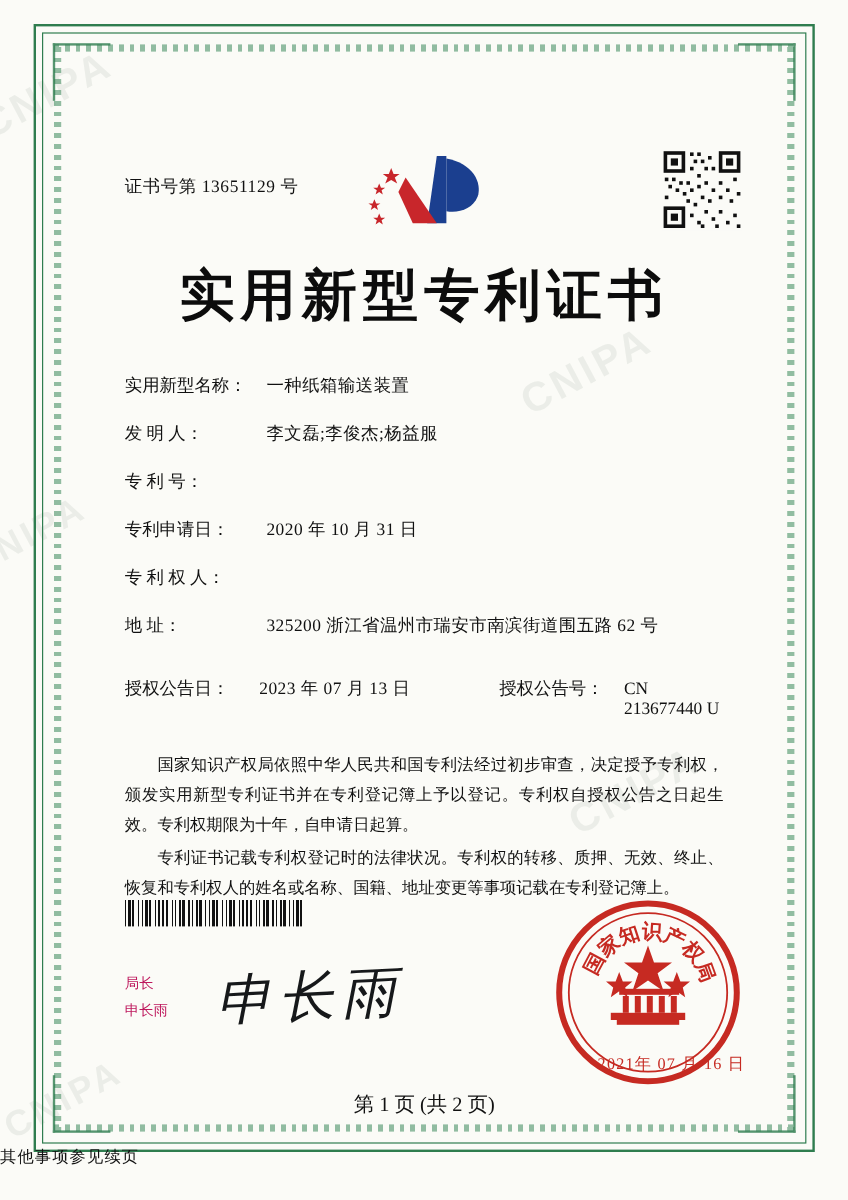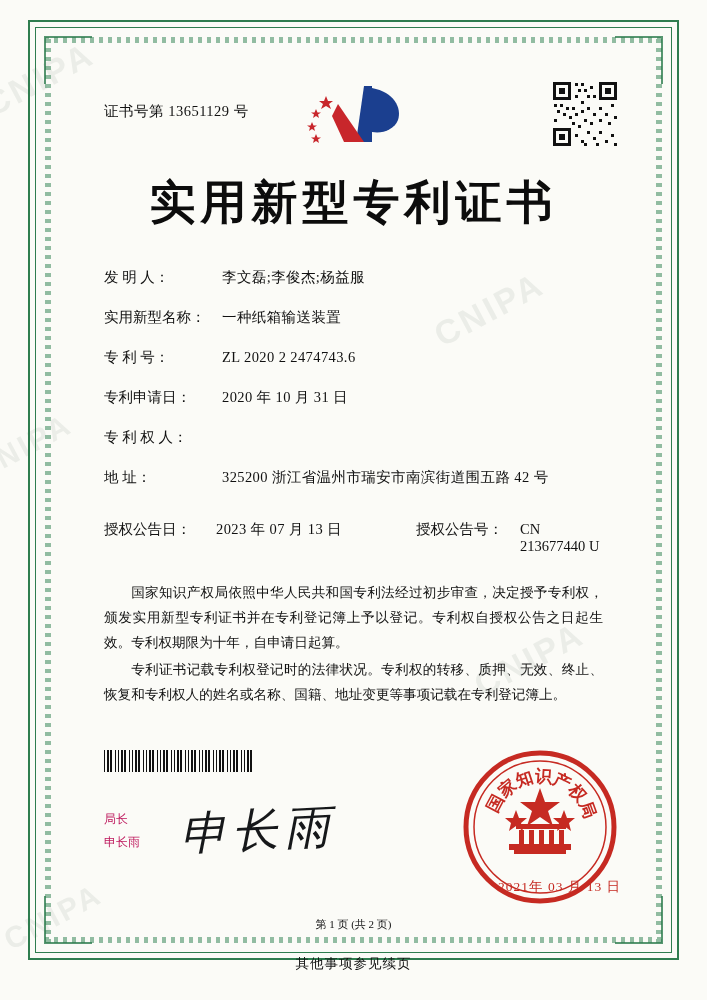--- a/index.html
+++ b/index.html
@@ -73,21 +73,21 @@
     opacity: .8;
   }
   .corner.tl { left: 14px;  top: 14px;    border-right: none; border-bottom: none; }
   .corner.tr { right: 14px; top: 14px;    border-left: none;  border-bottom: none; }
   .corner.bl { left: 14px;  bottom: 14px; border-right: none; border-top: none; }
   .corner.br { right: 14px; bottom: 14px; border-left: none;  border-top: none; }
 
   .inner {
     position: absolute;
     left: 0; right: 0; top: 0; bottom: 0;
-    padding: 52px 52px 0 52px;
+    padding: 96px 52px 0 52px;
     box-sizing: border-box;
   }
 
   
   .header-row {
     position: relative;
     height: 88px;
   }
   .cert-no {
     position: absolute;
@@ -206,28 +206,28 @@
     color: #c62a22;
     letter-spacing: 1px;
   }
 
   
   .page-no {
     position: absolute;
     left: 0; right: 0;
     bottom: 26px;
     text-align: center;
-    font-size: 11px;
+    font-size: 17px;
     color: #111;
   }
   .below-note {
     position: absolute;
     left: 0; right: 0;
     top: 955px;
-    text-align: center;
+    text-align: left;
     font-size: 13.5px;
     color: #111;
     letter-spacing: 1px;
     z-index: 3;
   }
 </style>
 </head>
 <body>
 
 <div class="watermark-layer">
@@ -318,41 +318,40 @@
               <rect x="33" y="63" width="3" height="3"></rect>
           </g>
         </svg>
       </div>
     </div>
 
     <div class="title">实用新型专利证书</div>
 
     <div class="fields">
       <div class="frow">
+        <div class="flabel">实用新型名称：</div>
+        <div class="fvalue">一种纸箱输送装置</div>
+      </div>
+      <div class="frow">
         <div class="flabel">发 明 人：</div>
         <div class="fvalue">李文磊;李俊杰;杨益服</div>
       </div>
       <div class="frow">
-        <div class="flabel">实用新型名称：</div>
-        <div class="fvalue">一种纸箱输送装置</div>
-      </div>
-      <div class="frow">
         <div class="flabel">专 利 号：</div>
-        <div class="fvalue">ZL 2020 2 2474743.6</div>
       </div>
       <div class="frow">
         <div class="flabel">专利申请日：</div>
         <div class="fvalue">2020 年 10 月 31 日</div>
       </div>
       <div class="frow">
         <div class="flabel">专 利 权 人：</div>
       </div>
       <div class="frow">
         <div class="flabel">地 址：</div>
-        <div class="fvalue">325200 浙江省温州市瑞安市南滨街道围五路 42 号</div>
+        <div class="fvalue">325200 浙江省温州市瑞安市南滨街道围五路 62 号</div>
       </div>
       <div class="frow dual">
         <div class="flabel">授权公告日：</div>
         <div class="fvalue">2023 年 07 月 13 日</div>
         <div class="flabel2">授权公告号：</div>
         <div class="fvalue2">CN 213677440 U</div>
       </div>
     </div>
 
     <div class="paras">
@@ -389,19 +388,19 @@
           <text x="79" y="34" text-anchor="middle" transform="rotate(-62 79 79)">国</text>
           <text x="79" y="34" text-anchor="middle" transform="rotate(-40 79 79)">家</text>
           <text x="79" y="34" text-anchor="middle" transform="rotate(-18 79 79)">知</text>
           <text x="79" y="34" text-anchor="middle" transform="rotate(4 79 79)">识</text>
           <text x="79" y="34" text-anchor="middle" transform="rotate(26 79 79)">产</text>
           <text x="79" y="34" text-anchor="middle" transform="rotate(48 79 79)">权</text>
           <text x="79" y="34" text-anchor="middle" transform="rotate(70 79 79)">局</text>
         </g>
       </svg>
     </div>
-    <div class="seal-date">2021年 03 月 13 日</div>
+    <div class="seal-date">2021年 07 月 16 日</div>
 
     <div class="page-no">第 1 页 (共 2 页)</div>
   </div>
 </div>
 
 <div class="below-note">其他事项参见续页</div>
 
 </body></html>

